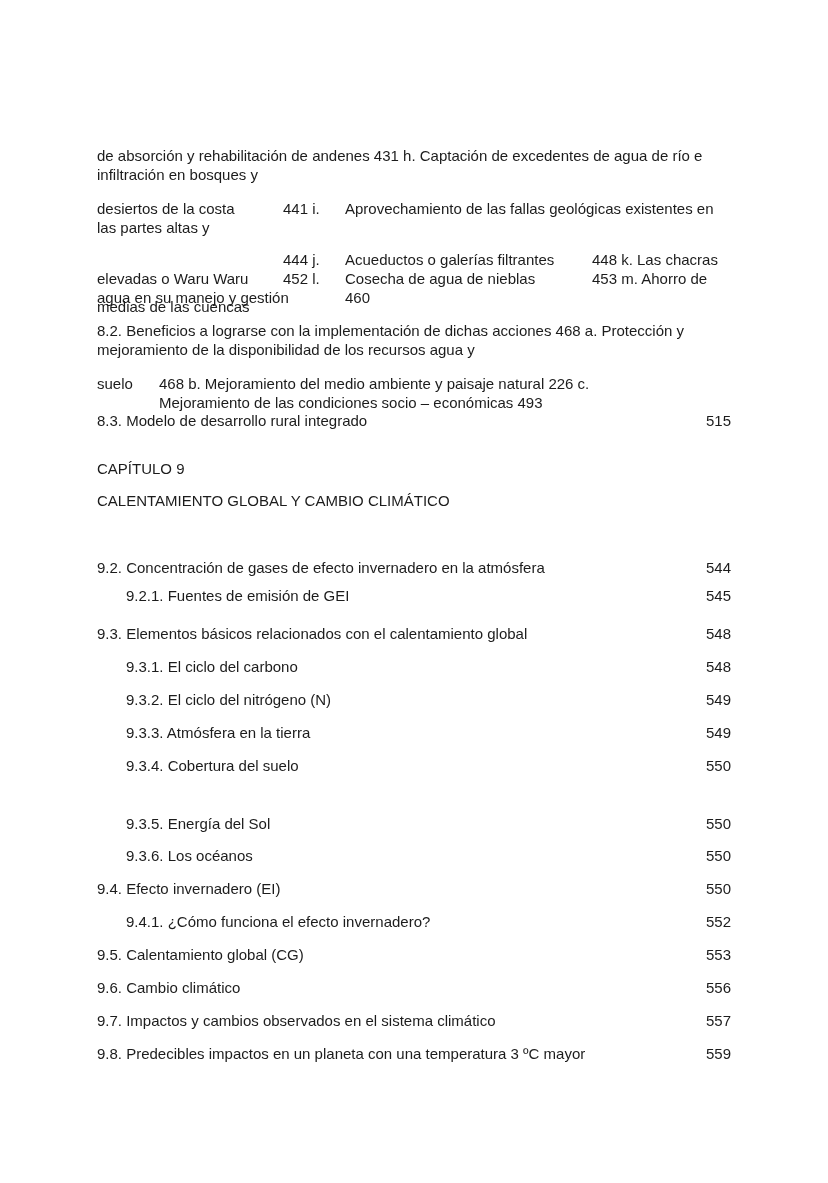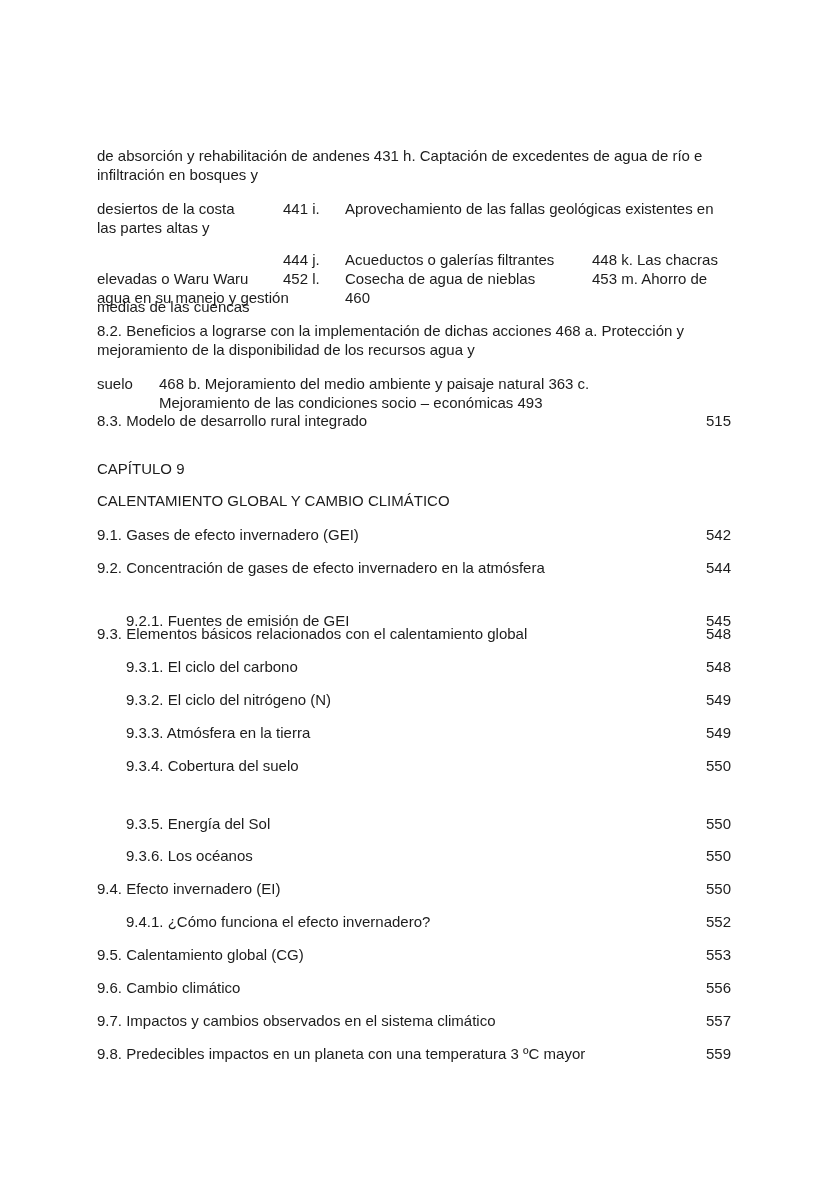--- a/index.html
+++ b/index.html
@@ -80,42 +80,38 @@
   <div class="abs" style="left:345px; top:269px;">Cosecha de agua de nieblas</div>
   <div class="abs" style="left:592px; top:269px;">453 m.  Ahorro de</div>
 
   <div class="abs" style="left:97px; top:288px;">agua en su manejo y gestión</div>
   <div class="abs" style="left:345px; top:288px;">460</div>
 
   <div class="line" style="left:97px; top:321px;">8.2. Beneficios a lograrse con la implementación de dichas acciones 468 a.  Protección y</div>
   <div class="line" style="left:97px; top:340px;">mejoramiento de la disponibilidad de los recursos agua y</div>
 
   <div class="abs" style="left:97px; top:374px;">suelo</div>
-  <div class="abs" style="left:159px; top:374px;">468 b. Mejoramiento del medio ambiente y paisaje natural 363 c.</div>
+  <div class="abs" style="left:159px; top:374px;">468 b. Mejoramiento del medio ambiente y paisaje natural 226 c.</div>
   <div class="abs" style="left:159px; top:393px;">Mejoramiento de las condiciones socio –  económicas 493</div>
 
   <div class="toc-row" style="top:411px;">
     <span class="title">8.3. Modelo de desarrollo rural integrado</span>
     <span class="page-num">515</span>
   </div>
   <div class="toc-row" style="top:459px;">
     <span class="title">CAPÍTULO 9</span>
   </div>
   <div class="toc-row" style="top:491px;">
     <span class="title">CALENTAMIENTO GLOBAL Y CAMBIO CLIMÁTICO</span>
   </div>
-  <div class="toc-row" style="top:525px;">
-    <span class="title">9.1. Gases de efecto invernadero (GEI)</span>
-    <span class="page-num">542</span>
-  </div>
   <div class="toc-row" style="top:558px;">
     <span class="title">9.2. Concentración de gases de efecto invernadero en la atmósfera</span>
     <span class="page-num">544</span>
   </div>
-  <div class="toc-row sub" style="top:611px;">
+  <div class="toc-row sub" style="top:586px;">
     <span class="title">9.2.1. Fuentes de emisión de GEI</span>
     <span class="page-num">545</span>
   </div>
   <div class="toc-row" style="top:624px;">
     <span class="title">9.3. Elementos básicos relacionados con el calentamiento global</span>
     <span class="page-num">548</span>
   </div>
   <div class="toc-row sub" style="top:657px;">
     <span class="title">9.3.1. El ciclo del carbono</span>
     <span class="page-num">548</span>

